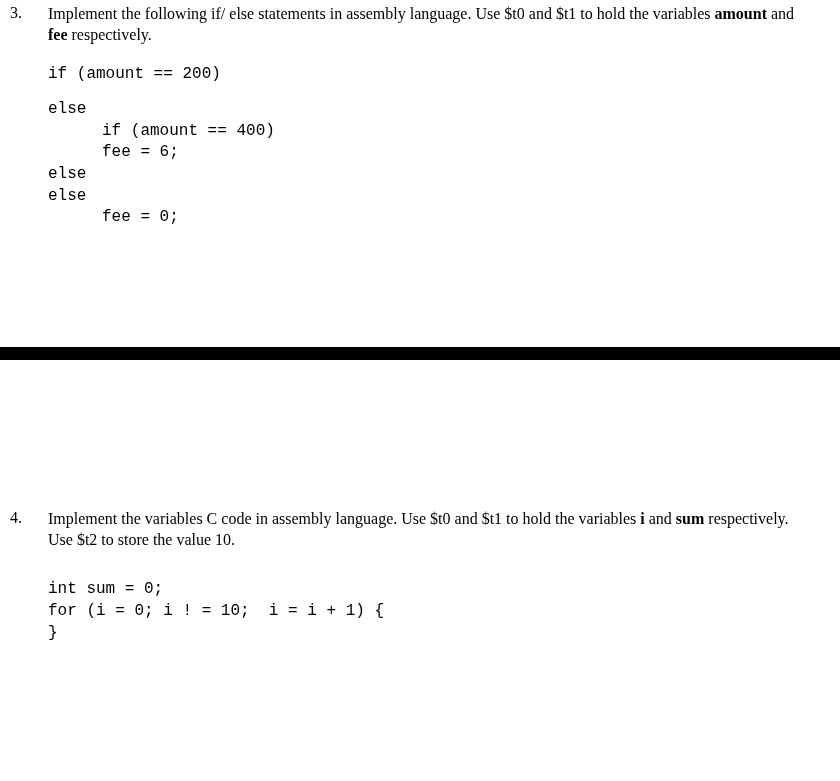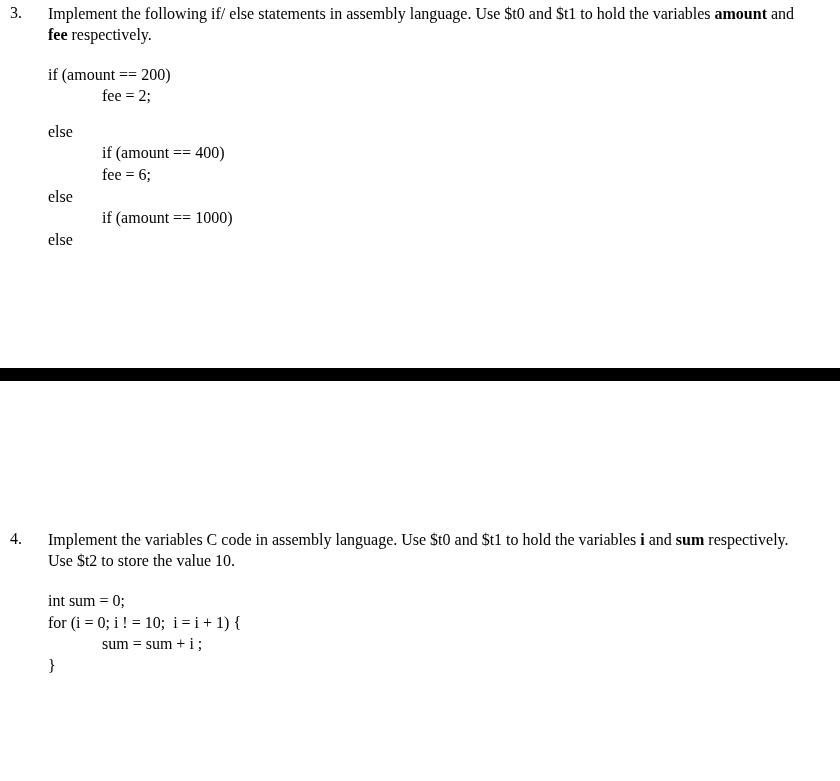--- a/index.html
+++ b/index.html
@@ -33,21 +33,21 @@
     padding-right: 30px;
   }
   .para {
     margin: 0 0 4px 0;
     line-height: 1.3;
   }
   .code-block {
     margin-left: 48px;
     margin-top: 14px;
     line-height: 1.35;
-    font-family: Liberation Serif, serif;
+    font-family: Liberation Mono, monospace;
   }
   .code-ln { white-space: pre; }
   .indent1 { padding-left: 54px; }
   .bold { font-weight: bold; }
   .divider {
     height: 13px;
     background: #000;
     width: 100%;
     margin: 0;
   }
@@ -65,46 +65,44 @@
       <div class="q-num">3.</div>
       <div class="q-body">
         <p class="para">
           <span>Implement the following if/ else statements in assembly language. Use $t0  and  $t1 to hold the variables </span><span class="bold">amount</span><span> and  </span><span class="bold">fee</span><span> respectively.</span>
         </p>
       </div>
     </div>
 
     <div class="code-block">
       <div class="code-ln">if (amount == 200)</div>
-      <div class="code-ln indent1">fee = 2;</div>
       <div class="gap-small"></div>
       <div class="code-ln">else</div>
       <div class="code-ln indent1">if (amount == 400)</div>
       <div class="code-ln indent1">fee = 6;</div>
       <div class="code-ln">else</div>
-      <div class="code-ln indent1">if (amount == 1000)</div>
       <div class="code-ln">else</div>
+      <div class="code-ln indent1">fee = 0;</div>
     </div>
   </div>
 
   <div class="gap-top"></div>
   <div class="divider"></div>
   <div class="gap-mid"></div>
 
   <div class="question-block">
     <div class="q-line">
       <div class="q-num">4.</div>
       <div class="q-body">
         <p class="para">
           <span>Implement  the  variables C code in assembly language. Use $t0 and $t1 to hold the variables </span><span class="bold">i</span><span> and </span><span class="bold">sum</span><span> respectively. Use $t2 to store the value 10.</span>
         </p>
       </div>
     </div>
 
-    <div class="code-block" style="margin-top:14px;">
+    <div class="code-block" style="margin-top:25px;">
       <div class="code-ln">int sum = 0;</div>
       <div class="code-ln">for (i = 0; i ! = 10;  i = i + 1) {</div>
-      <div class="code-ln indent1">sum = sum + i ;</div>
       <div class="code-ln">}</div>
     </div>
   </div>
 
 </div>
 
 </body></html>

